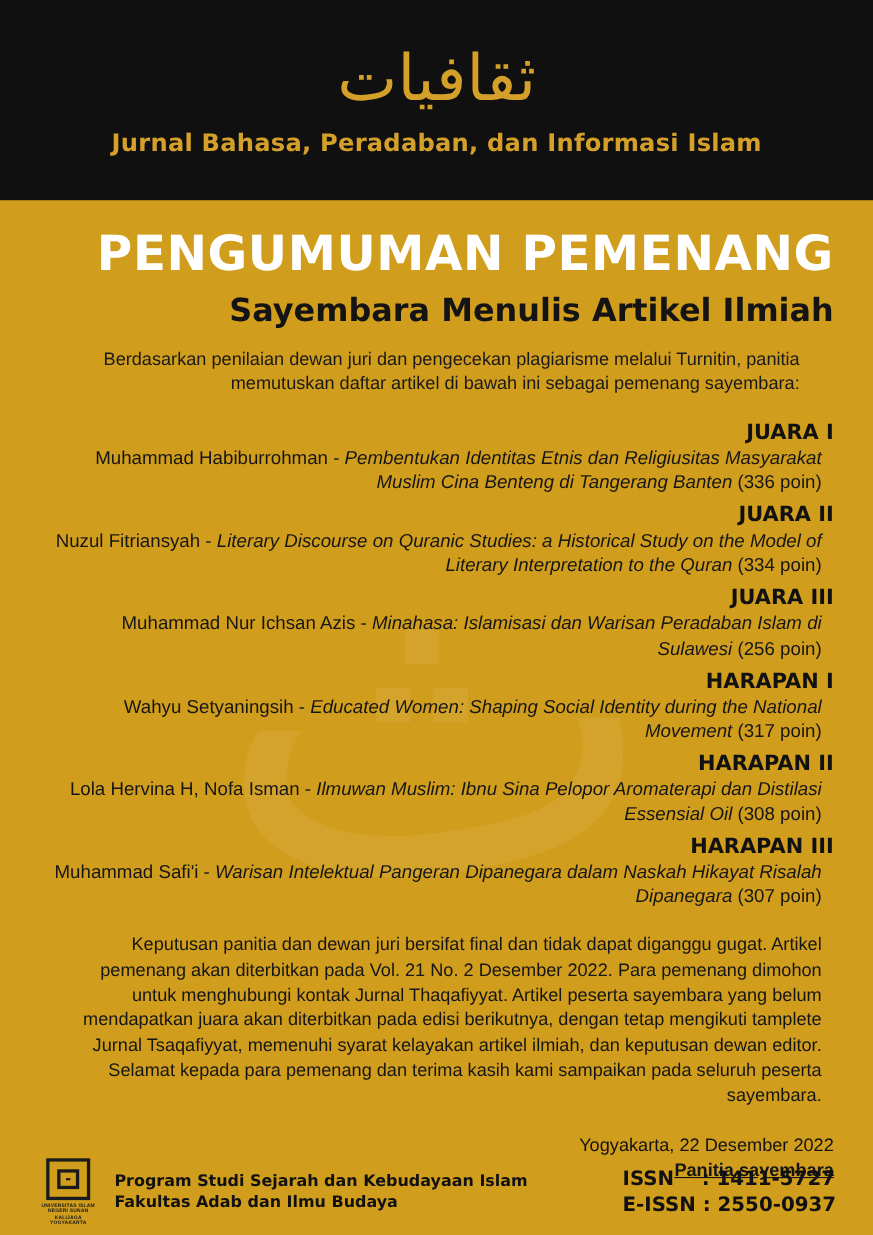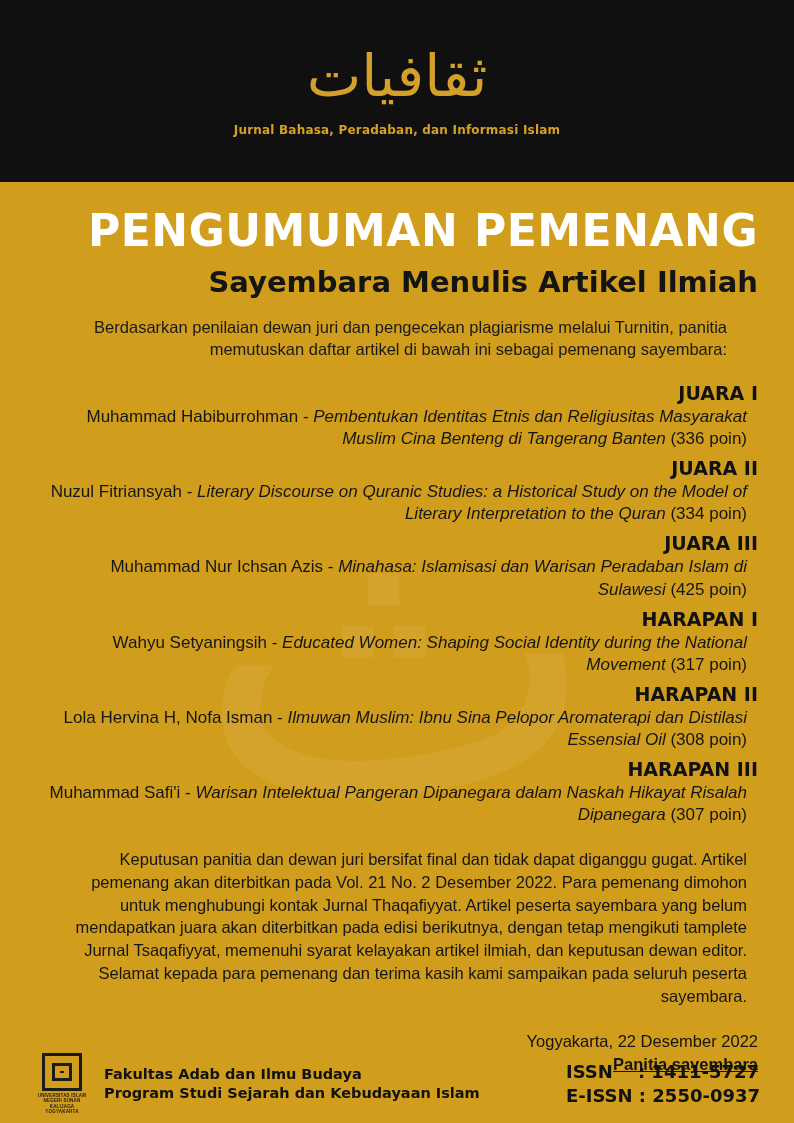--- a/index.html
+++ b/index.html
@@ -49,21 +49,21 @@
     font-family: "DejaVu Serif", serif;
     font-size: 64px;
     font-weight: bold;
     color: #ffffff;
     line-height: 1;
     letter-spacing: -1px;
   }
   .brand-sub {
     margin-top: 14px;
     font-family: "DejaVu Sans", sans-serif;
-    font-size: 12px;
+    font-size: 22px;
     font-weight: bold;
     color: #d5a029;
     letter-spacing: 0.2px;
   }
 
   
   .watermark {
     position: absolute;
     left: 50%;
     top: 430px;
@@ -238,21 +238,21 @@
         <div class="entry"><span>Muhammad Habiburrohman - </span><span class="title">Pembentukan Identitas Etnis dan Religiusitas Masyarakat Muslim Cina Benteng di Tangerang Banten</span><span> (336 poin)</span></div>
       </div>
 
       <div>
         <div class="rank">JUARA II</div>
         <div class="entry"><span>Nuzul Fitriansyah - </span><span class="title">Literary Discourse on Quranic Studies: a Historical Study on the Model of Literary Interpretation to the Quran</span><span> (334 poin)</span></div>
       </div>
 
       <div>
         <div class="rank">JUARA III</div>
-        <div class="entry"><span>Muhammad Nur Ichsan Azis - </span><span class="title">Minahasa: Islamisasi dan Warisan Peradaban Islam di Sulawesi</span><span> (425 poin)</span></div>
+        <div class="entry"><span>Muhammad Nur Ichsan Azis - </span><span class="title">Minahasa: Islamisasi dan Warisan Peradaban Islam di Sulawesi</span><span> (256 poin)</span></div>
       </div>
 
       <div>
         <div class="rank">HARAPAN I</div>
         <div class="entry"><span>Wahyu Setyaningsih - </span><span class="title">Educated Women: Shaping Social Identity during the National Movement</span><span> (317 poin)</span></div>
       </div>
 
       <div>
         <div class="rank">HARAPAN II</div>
         <div class="entry"><span>Lola Hervina H, Nofa Isman - </span><span class="title">Ilmuwan Muslim: Ibnu Sina Pelopor Aromaterapi dan Distilasi Essensial Oil</span><span> (308 poin)</span></div>
@@ -272,20 +272,20 @@
       <div class="bold">Panitia sayembara</div>
     </div>
   </div>
 
   <div class="footer">
     <div class="uin-logo">
       <div class="uin-mark"></div>
       <div class="uin-text">UNIVERSITAS ISLAM NEGERI SUNAN KALIJAGA YOGYAKARTA</div>
     </div>
     <div class="prodi">
+      <div>Program Studi Sejarah dan Kebudayaan Islam</div>
       <div>Fakultas Adab dan Ilmu Budaya</div>
-      <div>Program Studi Sejarah dan Kebudayaan Islam</div>
     </div>
     <div class="issn">ISSN    : 1411-5727
 E-ISSN : 2550-0937</div>
   </div>
 
 </div>
 
 </body></html>

